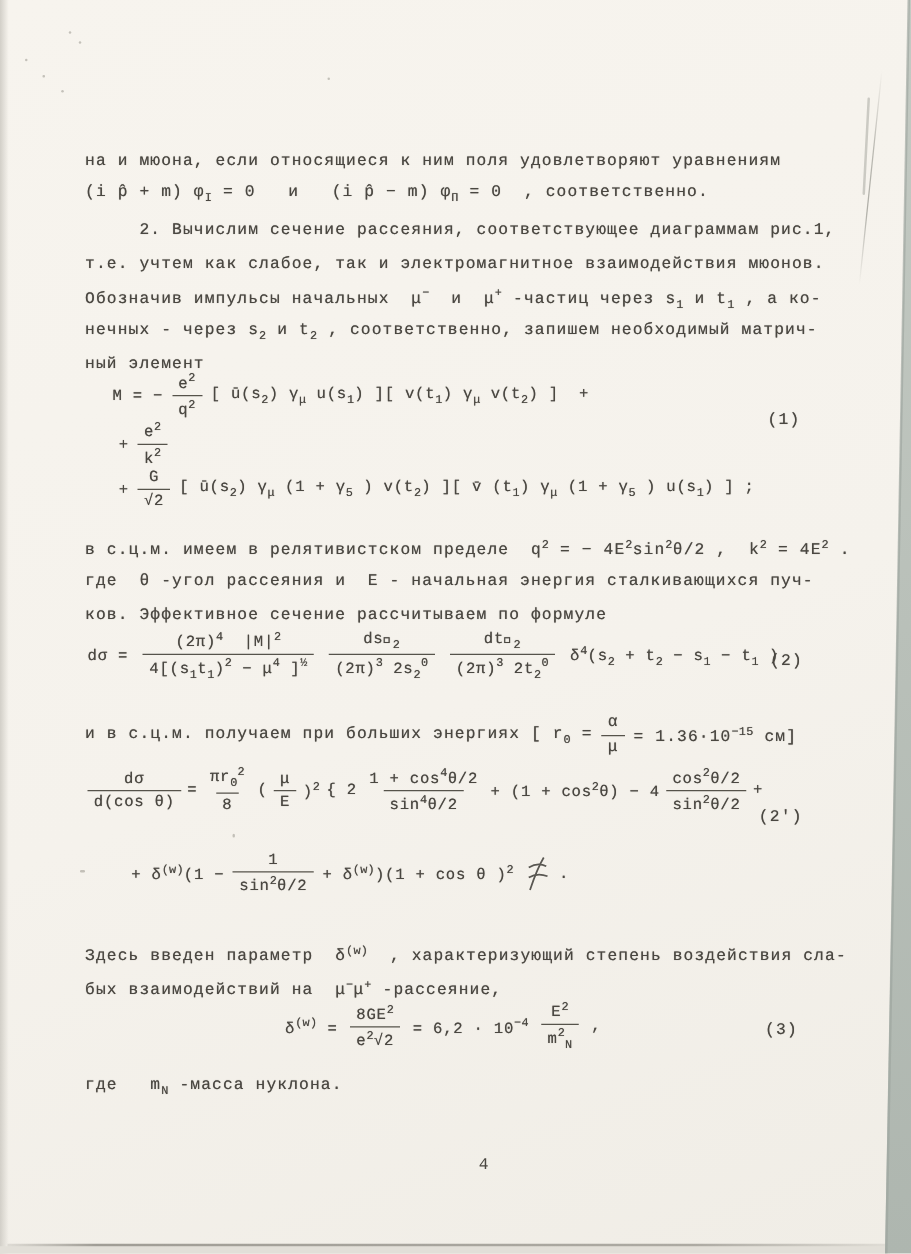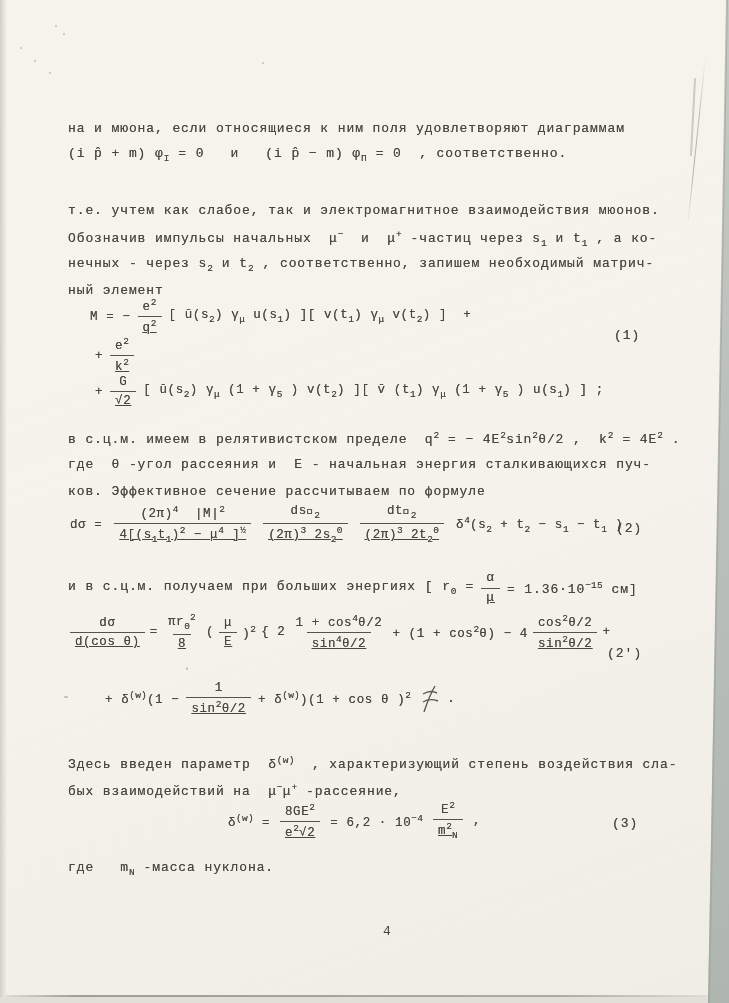--- a/index.html
+++ b/index.html
@@ -34,33 +34,34 @@
     letter-spacing:.9px;color:#4a4741;text-shadow:0 0 .6px rgba(74,71,65,.75);}
   sub{font-size:9.5px;vertical-align:-4px;letter-spacing:.2px;}
   sup{font-size:9.5px;vertical-align:5px;letter-spacing:.2px;}
 
   .eqrow{position:absolute;display:flex;align-items:center;white-space:pre;
     font-size:12.5px;letter-spacing:.6px;color:#4a4741;gap:7px;
     text-shadow:0 0 .6px rgba(74,71,65,.75);}
   .eqrow.tight{gap:5px;}
   .frac{display:inline-flex;flex-direction:column;align-items:center;text-align:left;line-height:1.3;}
   .frac .num{padding:0 5px 1px;}
-  .frac .den{border-top:1px solid #56534b;padding:1px 5px 0;text-decoration:underline;}
+  .frac .den{border-top:1px solid #56534b;padding:1px 5px 0;}
   .eqnum{position:absolute;font-size:13px;letter-spacing:1px;color:#4a4741;
     text-shadow:0 0 .6px rgba(74,71,65,.75);}
   .hand{stroke:#3f3d38;stroke-width:1.4;fill:none;opacity:.85;margin-left:2px;}
   .pagenum{position:absolute;left:383px;top:924px;font-size:13px;color:#4a4741;}
 </style>
 </head>
 <body>
 
 <div class="paper">
 
-  <div class="tline" style="top:121px">на и мюона, если относящиеся к ним поля удовлетворяют диаграммам</div>
+  <div class="tline" style="top:121px">на и мюона, если относящиеся к ним поля удовлетворяют уравнениям</div>
   <div class="tline" style="top:146px">(i p̂ + m) φ<sub>I</sub> = 0   и   (i p̂ − m) φ<sub>П</sub> = 0  , соответственно.</div>
+  <div class="tline" style="top:176px">     2. Вычислим сечение рассеяния, соответствующее диаграммам рис.1,</div>
   <div class="tline" style="top:203px">т.е. учтем как слабое, так и электромагнитное взаимодействия мюонов.</div>
   <div class="tline" style="top:229px">Обозначив импульсы начальных  μ<sup>−</sup>  и  μ<sup>+</sup> -частиц через s<sub>1</sub> и t<sub>1</sub> , а ко-</div>
   <div class="tline" style="top:256px">нечных - через s<sub>2</sub> и t<sub>2</sub> , соответственно, запишем необходимый матрич-</div>
   <div class="tline" style="top:283px">ный элемент</div>
 
   <div class="eqrow" style="left:90px;top:297px">
     <span>M = −</span>
     <span class="frac">
       <span class="num">e<sup>2</sup></span>
       <span class="den">q<sup>2</sup></span>

